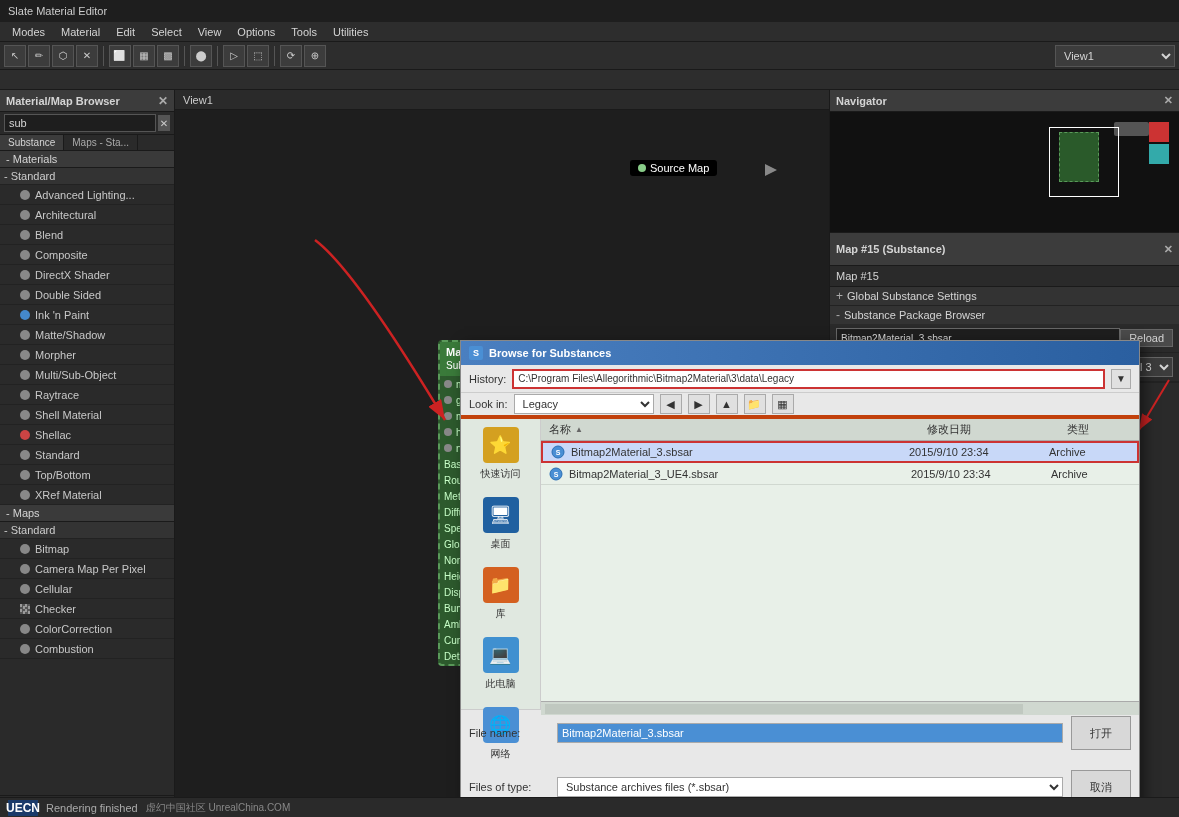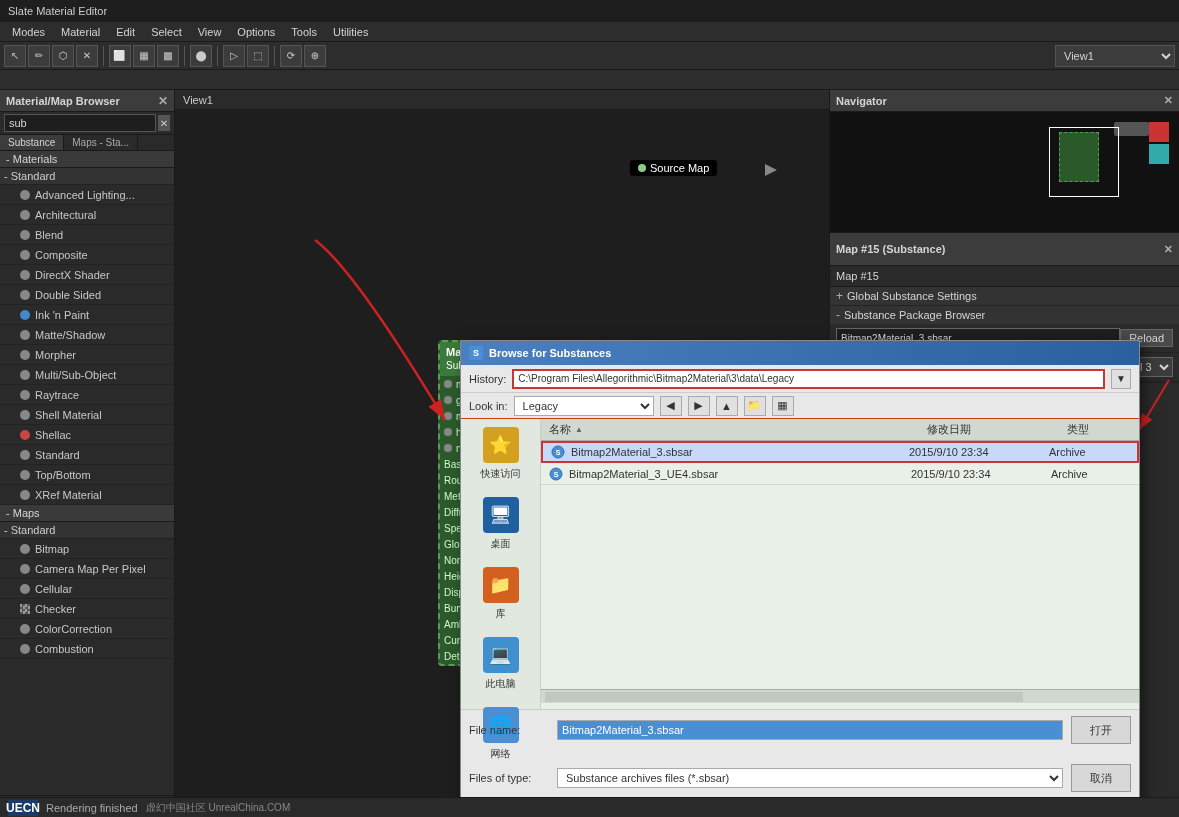--- a/index.html
+++ b/index.html
@@ -519,21 +519,21 @@
       color: #333;
       font-size: 10px;
     }
     .dialog-lookin-row {
       background: #e8e8e8;
       height: 26px;
       display: flex;
       align-items: center;
       padding: 0 8px;
       gap: 6px;
-      border-bottom: 1px solid #c2410c;
+      border-bottom: 4px solid #c2410c;
     }
     .dialog-lookin-label {
       color: #333;
       font-size: 11px;
     }
     .dialog-lookin-select {
       height: 20px;
       background: #fff;
       border: 1px solid #aaa;
       color: #333;
@@ -683,21 +683,21 @@
       flex: 1;
       height: 20px;
       background: #fff;
       border: 1px solid #aaa;
       color: #333;
       padding: 0 4px;
       font-size: 11px;
     }
     .dialog-footer-btn {
       width: 60px;
-      height: 28px;
+      height: 34px;
       background: #d8d8d8;
       border: 1px solid #999;
       color: #333;
       font-size: 11px;
       cursor: pointer;
     }
 
     
     .file-selected-outline {
       border: 2px solid #cc3333 !important;

